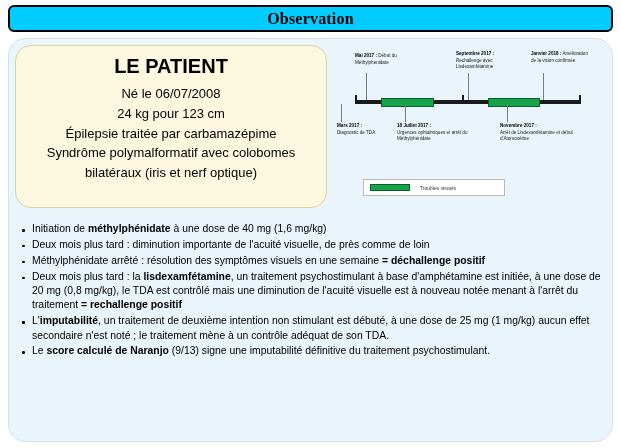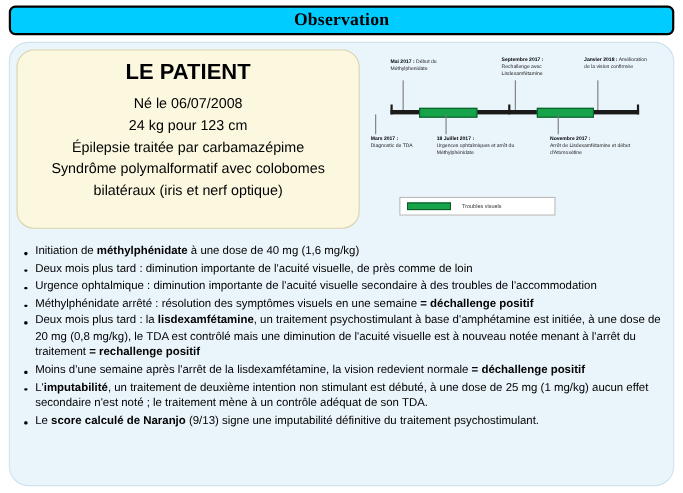--- a/index.html
+++ b/index.html
@@ -273,33 +273,28 @@
       <div class="bullet-row">
         <span class="bullet-dot"></span>
         <span class="bullet-text">Initiation de <b>méthylphénidate</b> à une dose de 40 mg (1,6 mg/kg)</span>
       </div>
       <div class="bullet-row">
         <span class="bullet-dot"></span>
         <span class="bullet-text">Deux mois plus tard : diminution importante de l'acuité visuelle, de près comme de loin</span>
       </div>
       <div class="bullet-row">
         <span class="bullet-dot"></span>
-        <span class="bullet-text">Urgence ophtalmique : diminution importante de l'acuité visuelle secondaire à des troubles de l'accommodation</span>
-      </div>
-      <div class="bullet-row">
-        <span class="bullet-dot"></span>
         <span class="bullet-text">Méthylphénidate arrêté : résolution des symptômes visuels en une semaine <b>= déchallenge positif</b></span>
       </div>
       <div class="bullet-row">
         <span class="bullet-dot"></span>
         <span class="bullet-text">Deux mois plus tard : la <b>lisdexamfétamine</b>, un traitement psychostimulant à base d'amphétamine est initiée, à une dose de 20 mg (0,8 mg/kg), le TDA est contrôlé mais une diminution de l'acuité visuelle est à nouveau notée menant à l'arrêt du traitement <b>= rechallenge positif</b></span>
       </div>
       <div class="bullet-row">
         <span class="bullet-dot"></span>
-        <span class="bullet-text">Moins d'une semaine après l'arrêt de la lisdexamfétamine, la vision redevient normale <b>= déchallenge positif</b></span>
       </div>
       <div class="bullet-row">
         <span class="bullet-dot"></span>
         <span class="bullet-text">L'<b>imputabilité</b>, un traitement de deuxième intention non stimulant est débuté, à une dose de 25 mg (1 mg/kg) aucun effet secondaire n'est noté ; le traitement mène à un contrôle adéquat de son TDA.</span>
       </div>
       <div class="bullet-row">
         <span class="bullet-dot"></span>
         <span class="bullet-text">Le <b>score calculé de Naranjo</b> (9/13) signe une imputabilité définitive du traitement psychostimulant.</span>
       </div>
     </div>

